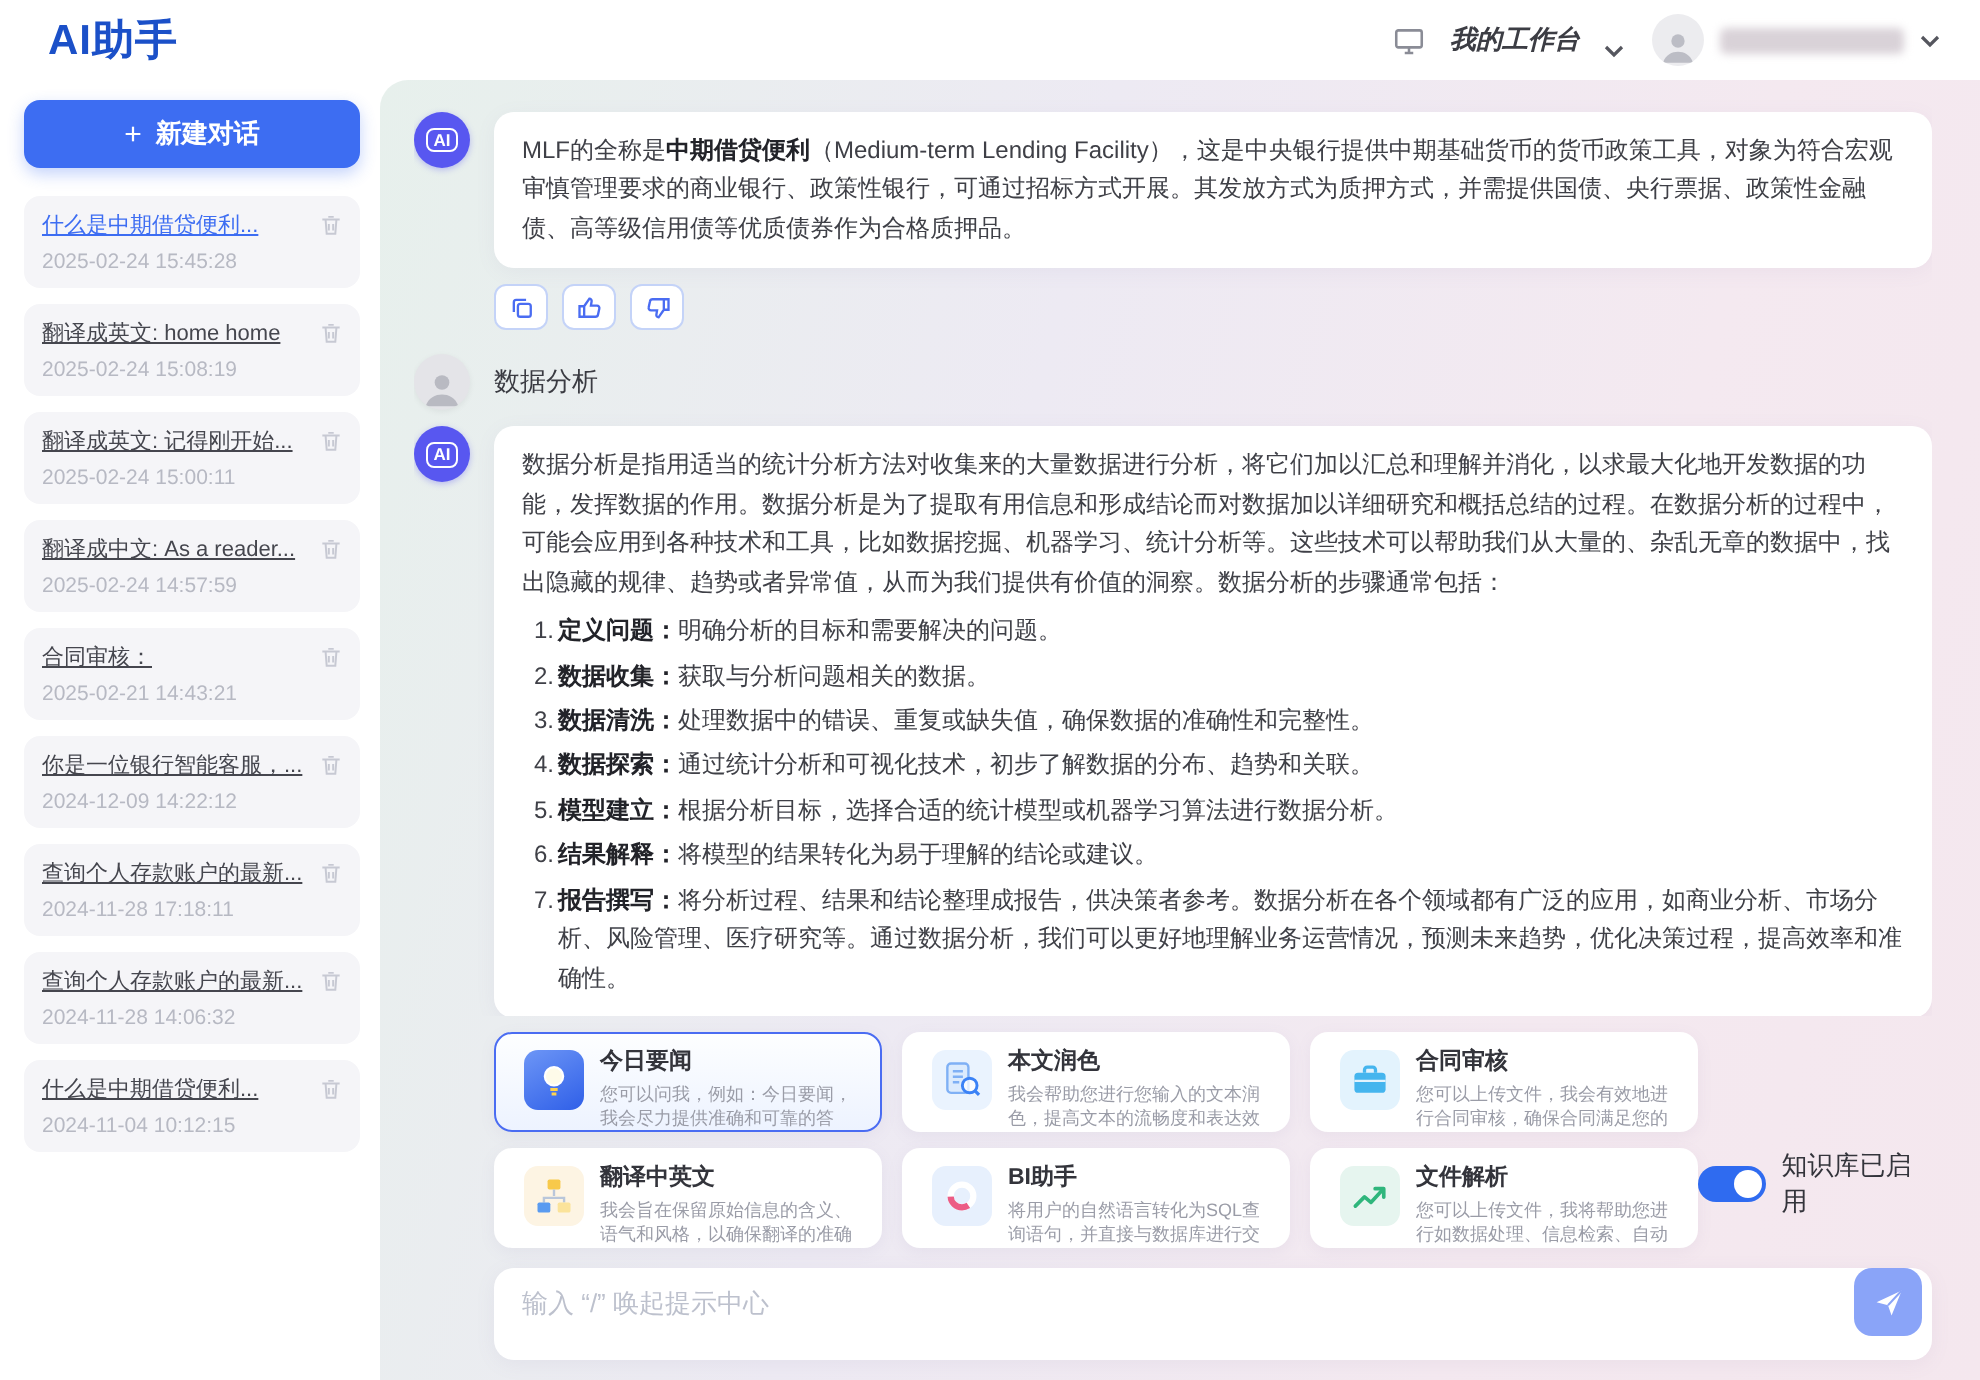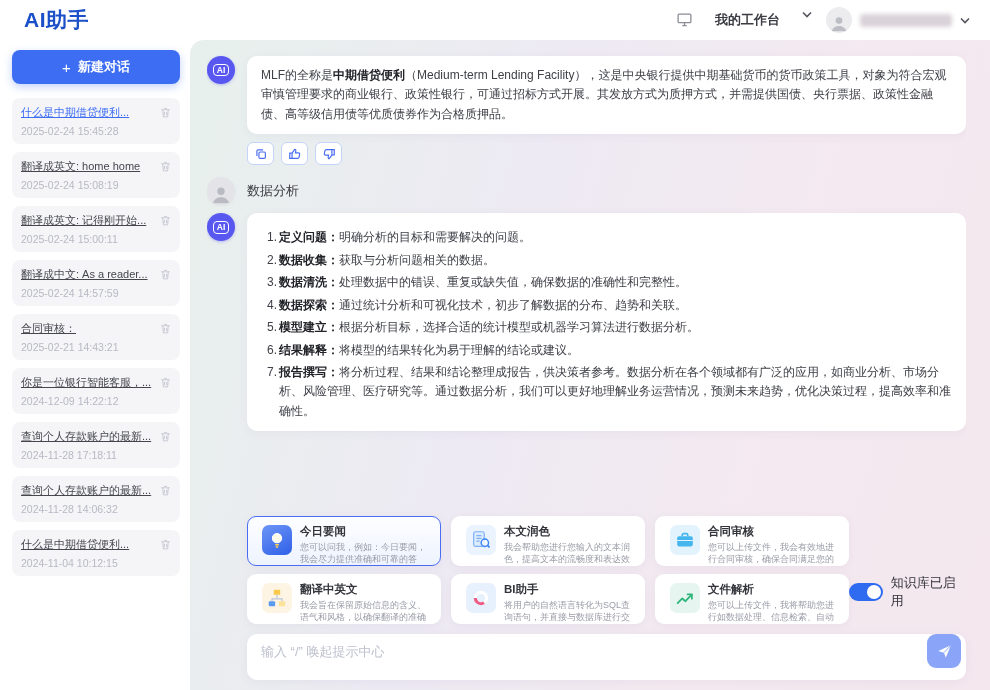--- a/index.html
+++ b/index.html
@@ -4,21 +4,21 @@
 <style>
   * { box-sizing: border-box; margin: 0; padding: 0; }
   html,body { width: 990px; height: 690px; overflow: hidden; }
   body { font-family: "Liberation Sans", sans-serif; background: #fff; }
   .app { width: 100%; height: 100%; display: flex; flex-direction: column; }
 
   
   .topbar { height: 40px; flex: 0 0 40px; display: flex; align-items: center; padding: 0 20px 0 24px; background: #fff; }
   .logo { font-size: 21px; font-weight: 800; color: #1B50C8; letter-spacing: .5px; }
   .topbar-right { margin-left: auto; display: flex; align-items: center; gap: 14px; }
-  .workspace { display: flex; align-items: flex-start; gap: 22px; font-size: 13px; color: #3c3d44; font-weight: 600; cursor: pointer; }
+  .workspace { display: flex; align-items: flex-end; gap: 12px; font-size: 13px; color: #3c3d44; font-weight: 600; cursor: pointer; font-style: italic; }
   .workspace svg.mon { width: 17px; height: 17px; }
   .caret { width: 10px; height: 7px; }
   .user-menu { display: flex; align-items: center; gap: 8px; cursor: pointer; }
   .avatar-sm { width: 26px; height: 26px; border-radius: 50%; background: #ececef; overflow: hidden; display: flex; align-items: flex-end; justify-content: center; }
   .avatar-sm svg { width: 20px; height: 20px; }
   .redacted { width: 92px; height: 13px; border-radius: 3px; background: #d9d2d8; filter: blur(2px); }
 
   .body-row { flex: 1; display: flex; min-height: 0; }
 
   
@@ -233,20 +233,21 @@
               </svg>
           </span>
           <span class="user-text">数据分析</span>
         </div>
 
         <div class="msg-row row-ai">
           <span class="avatar-ai">
             <span class="ai-badge">AI</span>
           </span>
           <div class="ai-card">
+            <div>数据分析是指用适当的统计分析方法对收集来的大量数据进行分析，将它们加以汇总和理解并消化，以求最大化地开发数据的功能，发挥数据的作用。数据分析是为了提取有用信息和形成结论而对数据加以详细研究和概括总结的过程。在数据分析的过程中，可能会应用到各种技术和工具，比如数据挖掘、机器学习、统计分析等。这些技术可以帮助我们从大量的、杂乱无章的数据中，找出隐藏的规律、趋势或者异常值，从而为我们提供有价值的洞察。数据分析的步骤通常包括：</div>
             <ol class="steps">
               <li>
                   <span class="num">1.</span>
                   <div><b>定义问题：</b><span>明确分析的目标和需要解决的问题。</span></div>
                 </li>
               <li>
                   <span class="num">2.</span>
                   <div><b>数据收集：</b><span>获取与分析问题相关的数据。</span></div>
                 </li>
               <li>

